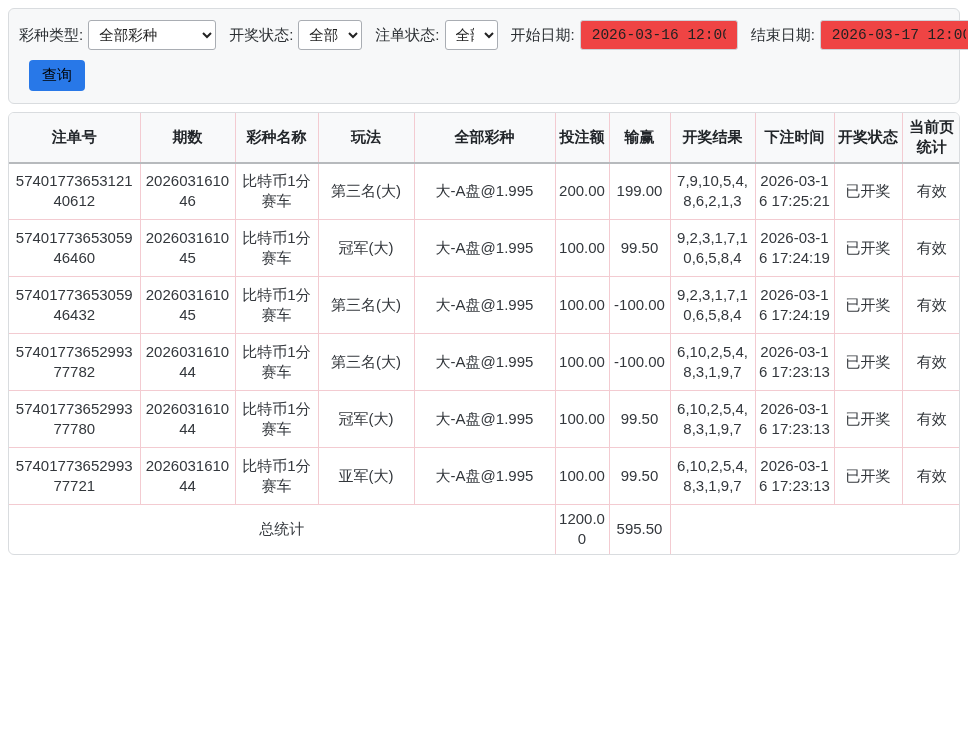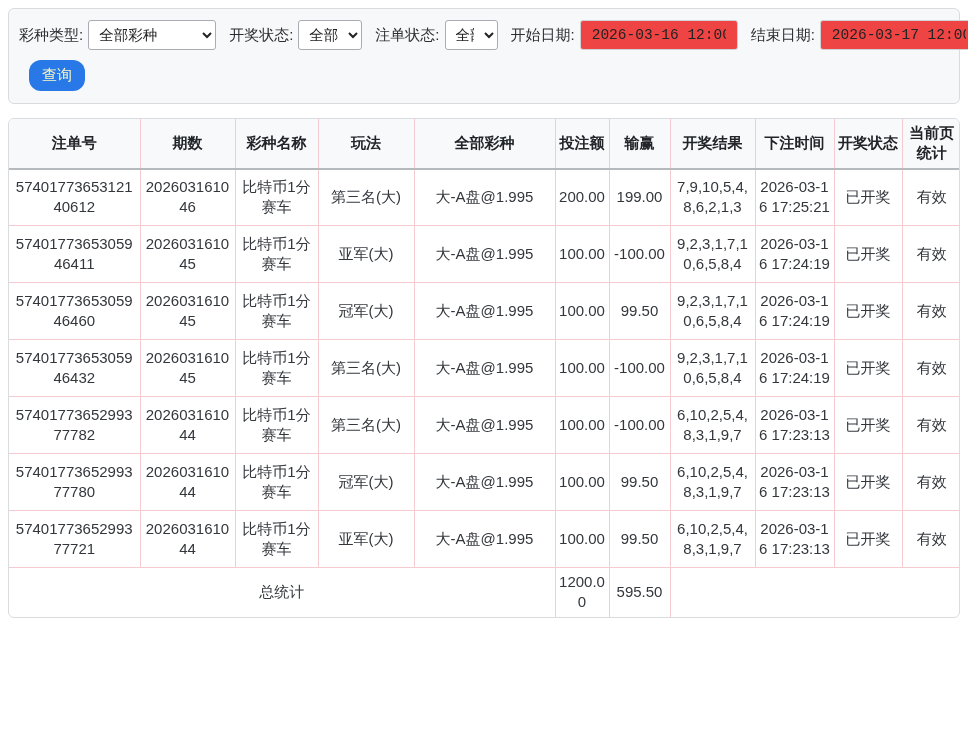--- a/index.html
+++ b/index.html
@@ -20,21 +20,21 @@
     font-size:15px;
   }
   .page{padding:8px;}
 
   
   .filter-panel{
     background:var(--panel-bg);
     border:1px solid var(--gray-border);
     border-radius:6px;
     padding:11px 10px 12px 10px;
-    margin-bottom:14px;
+    margin-bottom:8px;
   }
   .filter-row{
     display:flex;
     align-items:center;
     flex-wrap:nowrap;
     gap:6px;
   }
   .filter-label{
     color:#2b2f33;
     font-size:15px;
@@ -63,23 +63,23 @@
     font-size:14.5px;
     color:#222;
     padding:0 11px;
     width:158px;
   }
   .query-btn{
     margin-top:10px;
     margin-left:10px;
     display:inline-block;
     background:var(--accent-blue);
-    color:#fef9c3;
+    color:#000000;
     border:none;
-    border-radius:12px;
+    border-radius:4px;
     font-family:Liberation Mono, monospace;
     font-size:15px;
     padding:6px 13px;
     cursor:pointer;
   }
 
   
   .table-wrap{
     border:1px solid var(--gray-border);
     border-radius:6px;
@@ -192,33 +192,20 @@
             <td>第三名(大)</td>
             <td>大-A盘@1.995</td>
             <td>200.00</td>
             <td>199.00</td>
             <td>7,9,10,5,4,8,6,2,1,3</td>
             <td>2026-03-16 17:25:21</td>
             <td>已开奖</td>
             <td>有效</td>
           </tr>
           <tr>
-            <td>5740177365305946411</td>
-            <td>202603161045</td>
-            <td>比特币1分赛车</td>
-            <td>亚军(大)</td>
-            <td>大-A盘@1.995</td>
-            <td>100.00</td>
-            <td>-100.00</td>
-            <td>9,2,3,1,7,10,6,5,8,4</td>
-            <td>2026-03-16 17:24:19</td>
-            <td>已开奖</td>
-            <td>有效</td>
-          </tr>
-          <tr>
             <td>5740177365305946460</td>
             <td>202603161045</td>
             <td>比特币1分赛车</td>
             <td>冠军(大)</td>
             <td>大-A盘@1.995</td>
             <td>100.00</td>
             <td>99.50</td>
             <td>9,2,3,1,7,10,6,5,8,4</td>
             <td>2026-03-16 17:24:19</td>
             <td>已开奖</td>

